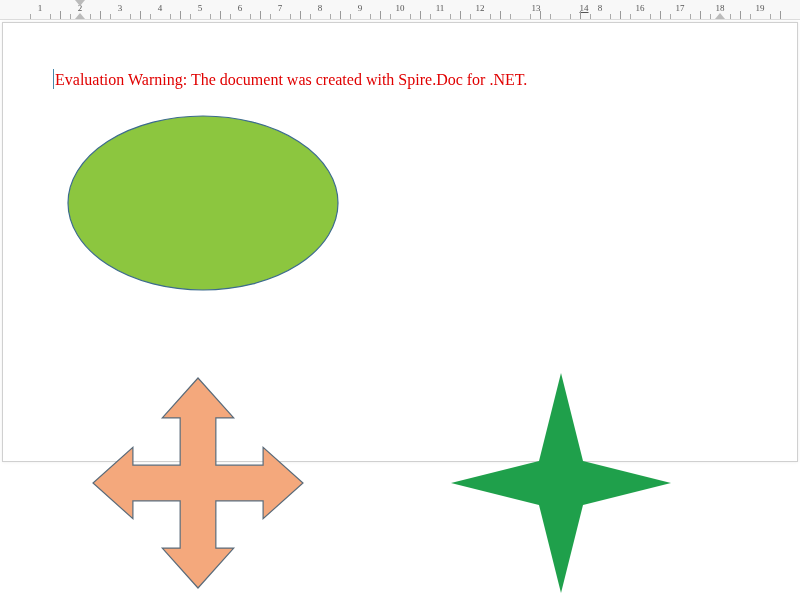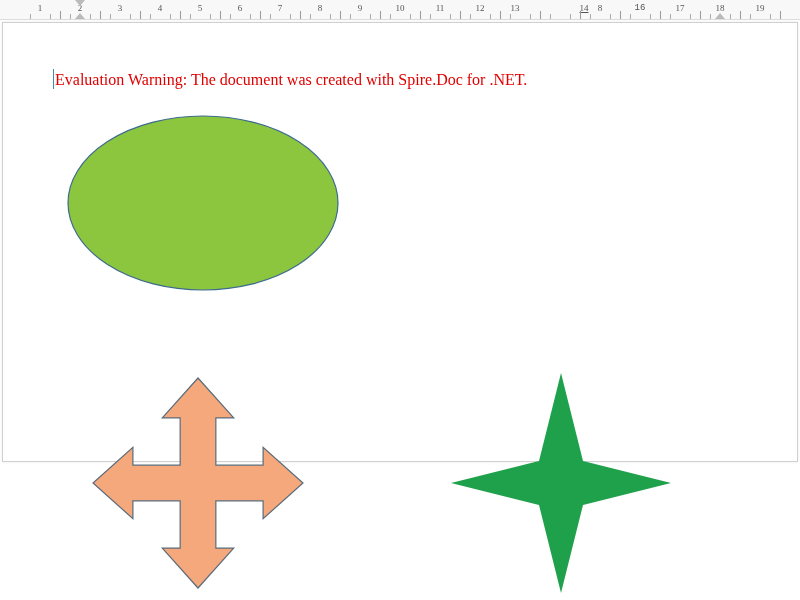--- a/index.html
+++ b/index.html
@@ -141,33 +141,33 @@
       <span class="tick-minor" style="left: 390px;"></span>
       <span class="tick-half" style="left: 400px;"></span>
       <span class="tick-label" style="left: 420px;">11</span>
       <span class="tick-minor" style="left: 410px;"></span>
       <span class="tick-minor" style="left: 430px;"></span>
       <span class="tick-half" style="left: 440px;"></span>
       <span class="tick-label" style="left: 460px;">12</span>
       <span class="tick-minor" style="left: 450px;"></span>
       <span class="tick-minor" style="left: 470px;"></span>
       <span class="tick-half" style="left: 480px;"></span>
-      <span class="tick-label" style="left: 495px;">13</span>
+      <span class="tick-label" style="left: 516px;">13</span>
       <span class="tick-minor" style="left: 490px;"></span>
       <span class="tick-minor" style="left: 510px;"></span>
       <span class="tick-half" style="left: 520px;"></span>
       <span class="tick-label" style="left: 564px; text-decoration: underline;">14</span>
       <span class="tick-minor" style="left: 530px;"></span>
       <span class="tick-minor" style="left: 550px;"></span>
       <span class="tick-half" style="left: 560px;"></span>
       <span class="tick-label" style="left: 580px;">8</span>
       <span class="tick-minor" style="left: 570px;"></span>
       <span class="tick-minor" style="left: 590px;"></span>
       <span class="tick-half" style="left: 600px;"></span>
-      <span class="tick-label" style="left: 620px; font-family: Liberation Mono, monospace;">16</span>
+      <span class="tick-label" style="left: 620px;">16</span>
       <span class="tick-minor" style="left: 610px;"></span>
       <span class="tick-minor" style="left: 630px;"></span>
       <span class="tick-half" style="left: 640px;"></span>
       <span class="tick-label" style="left: 660px;">17</span>
       <span class="tick-minor" style="left: 650px;"></span>
       <span class="tick-minor" style="left: 670px;"></span>
       <span class="tick-half" style="left: 680px;"></span>
       <span class="tick-label" style="left: 700px; text-align: center;">18</span>
       <span class="tick-minor" style="left: 690px;"></span>
       <span class="tick-minor" style="left: 710px;"></span>

